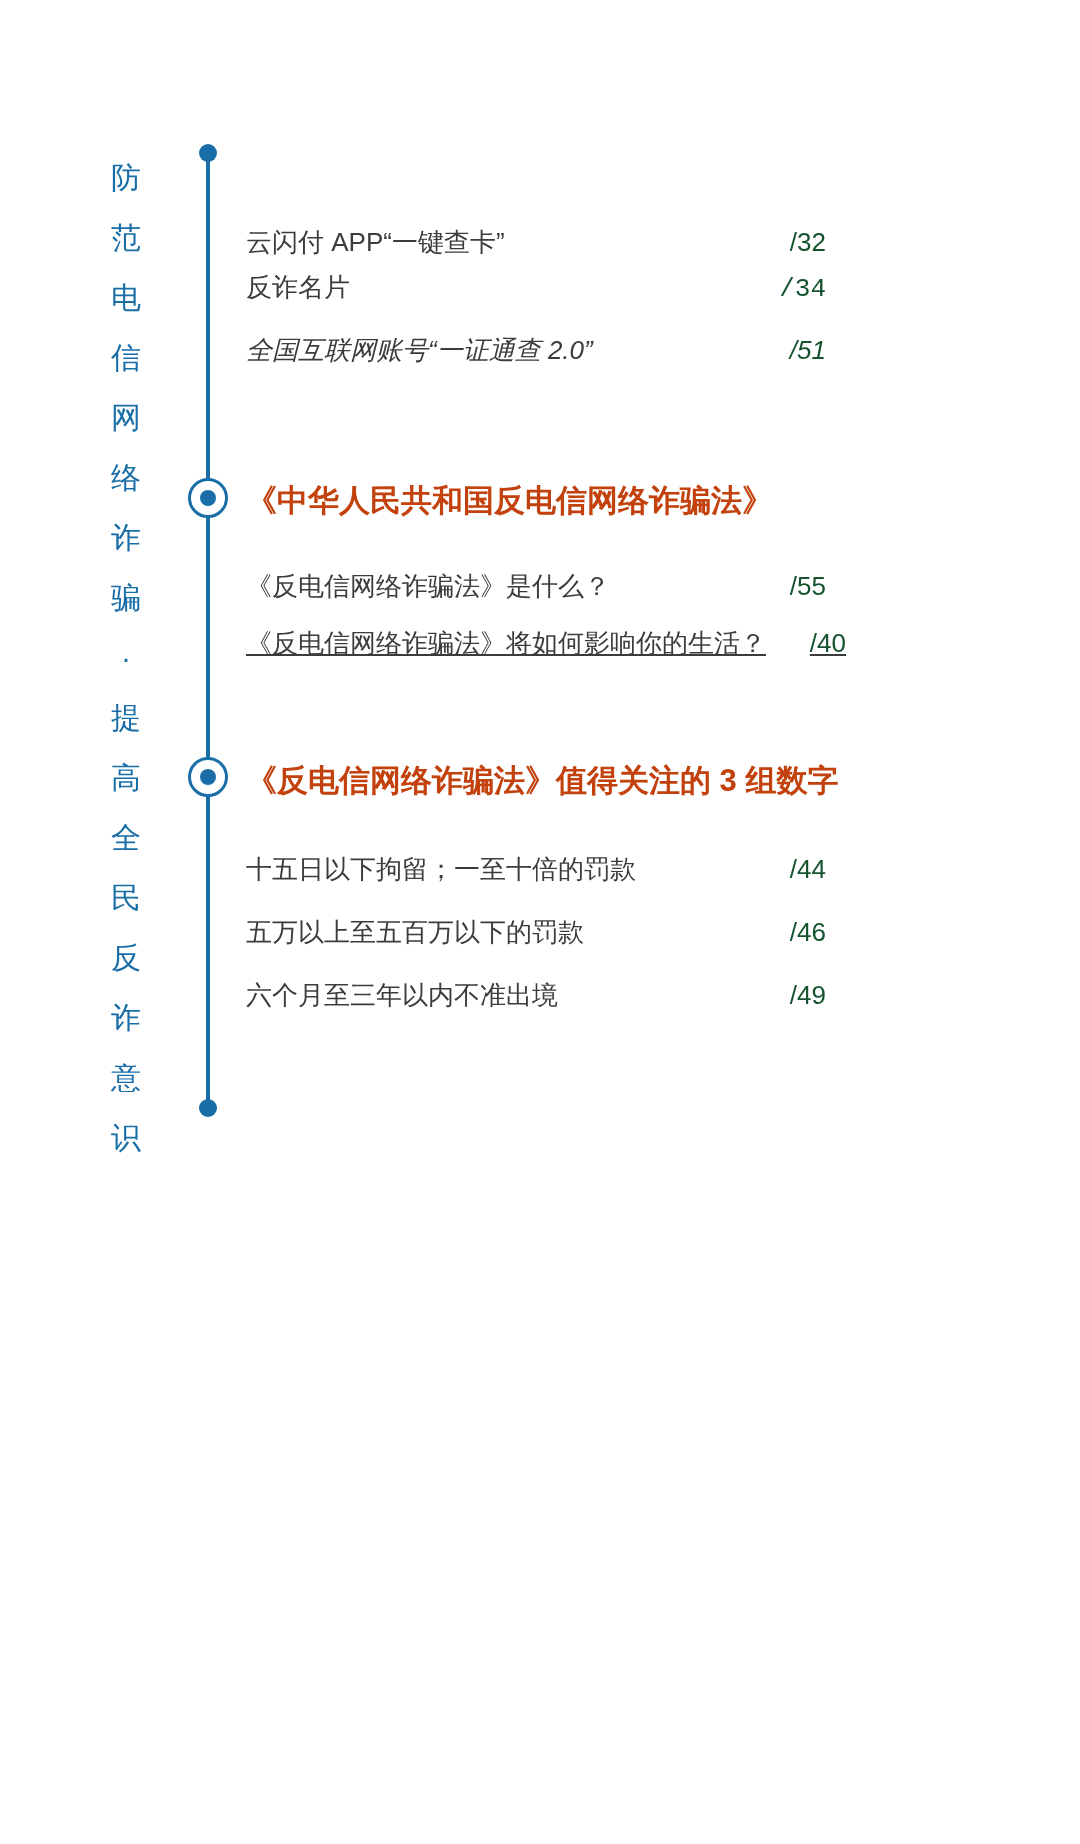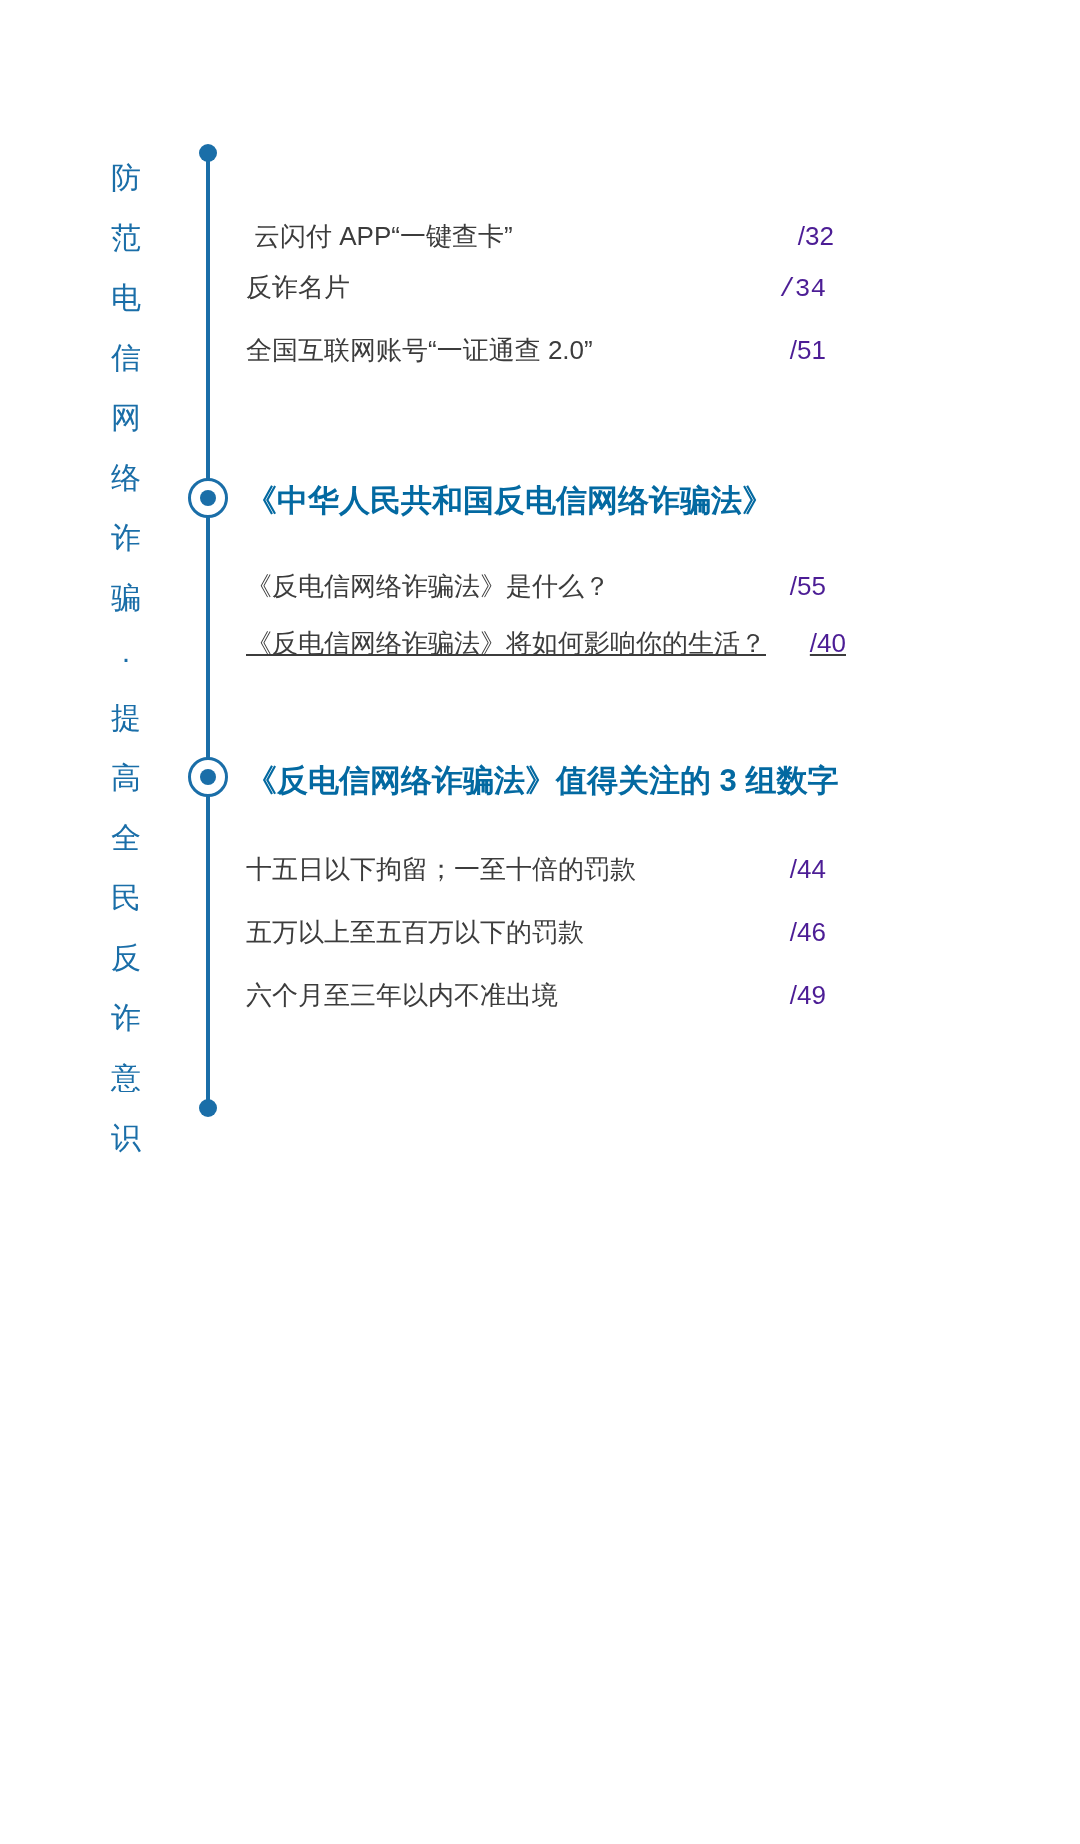--- a/index.html
+++ b/index.html
@@ -104,37 +104,37 @@
     justify-content: space-between;
     align-items: baseline;
     color: #3c3c3c;
     font-size: 26px;
     white-space: nowrap;
   }
   .entry .title {
     color: #3c3c3c;
   }
   .entry .page-num {
-    color: #4c1d95;
+    color: #14532d;
     margin-left: 16px;
   }
 
   .section-head {
     position: absolute;
     left: 0;
-    color: #0369a1;
+    color: #c2410c;
     font-size: 31px;
     font-weight: 700;
     white-space: nowrap;
   }
 
   
-  #e1 { top: 219px; margin-left: 8px; }
+  #e1 { top: 225px; }
   #e2 { top: 270px; font-family: Liberation Mono, monospace; }
-  #e3 { top: 333px; }
+  #e3 { top: 333px; font-style: italic; }
 
   #s1 { top: 480px; }
   #e4 { top: 562px; margin-top: 7px; }
   #e5 { top: 626px; width: 600px; text-decoration: underline; }
 
   #s2 { top: 760px; }
   #e6 { top: 852px; }
   #e7 { top: 915px; }
   #e8 { top: 978px; }
 </style>

